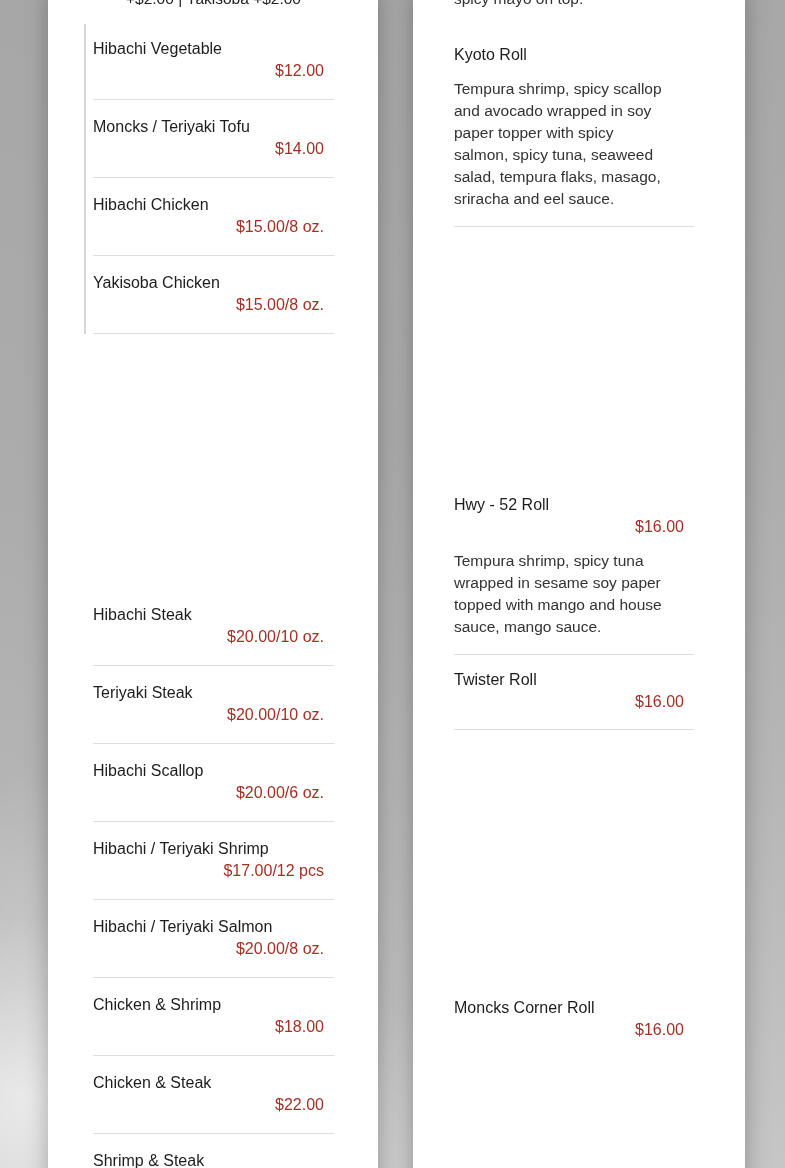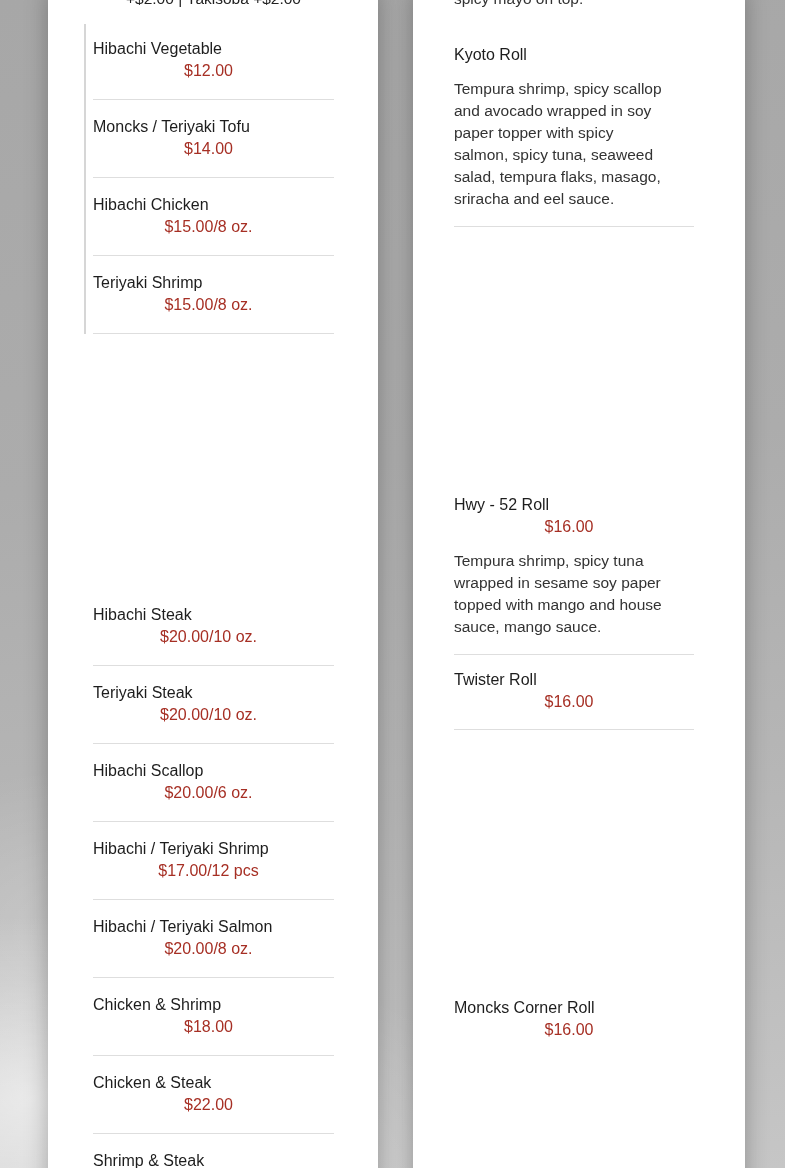--- a/index.html
+++ b/index.html
@@ -66,21 +66,21 @@
   }
   .item-name {
     font-size: 16px;
     line-height: 22px;
     color: #1d1d1d;
   }
   .item-price {
     font-size: 16px;
     line-height: 22px;
     color: #a62f24;
-    text-align: center;
+    text-align: right;
     padding-right: 10px;
   }
   .item-desc {
     font-size: 15.5px;
     line-height: 22px;
     color: #333333;
     margin-top: 12px;
     white-space: pre-line;
   }
   .divider {
@@ -117,21 +117,21 @@
       <div class="divider"></div>
     </div>
 
     <div class="item">
       <div class="item-name">Hibachi Chicken</div>
       <div class="item-price">$15.00/8 oz.</div>
       <div class="divider"></div>
     </div>
 
     <div class="item">
-      <div class="item-name">Teriyaki Shrimp</div>
+      <div class="item-name">Yakisoba Chicken</div>
       <div class="item-price">$15.00/8 oz.</div>
       <div class="divider"></div>
     </div>
 
     <div class="image-gap" style="height:254px"></div>
 
     <div class="item">
       <div class="item-name">Hibachi Steak</div>
       <div class="item-price">$20.00/10 oz.</div>
       <div class="divider"></div>

